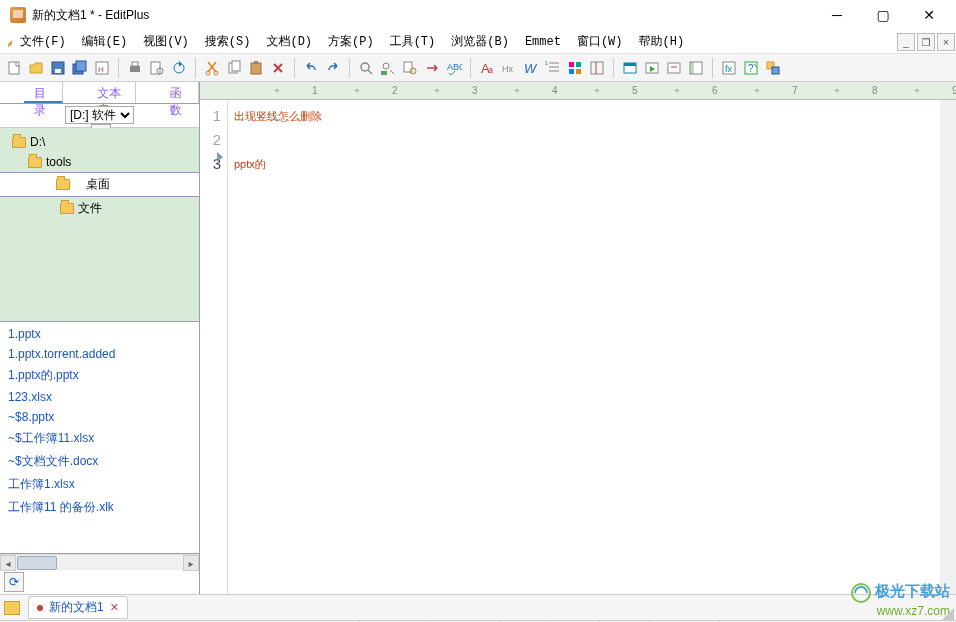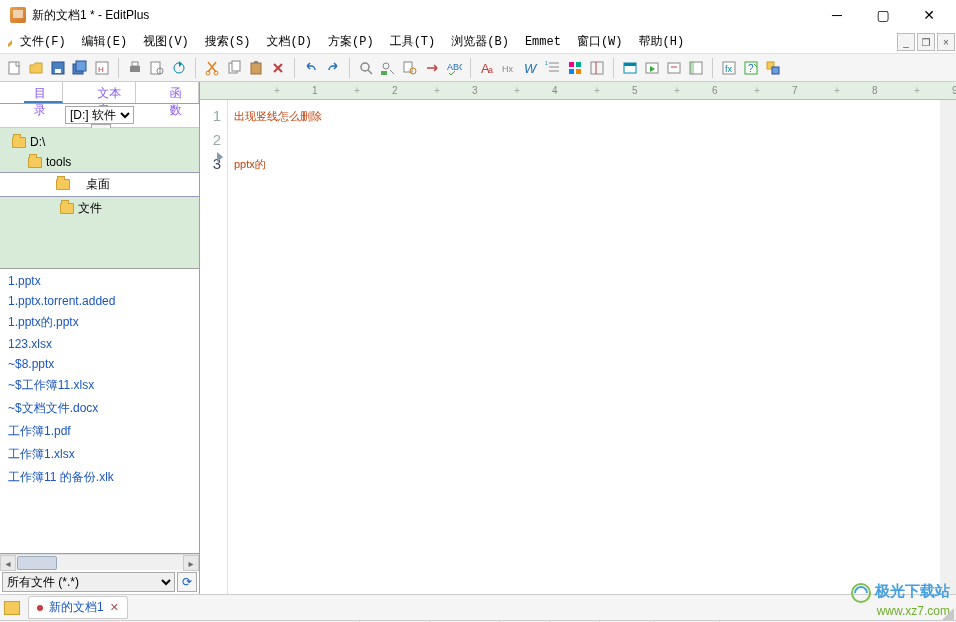--- a/index.html
+++ b/index.html
@@ -40,21 +40,21 @@
 
 
 .tree { flex:1 1 0; background:#d8ead8; overflow:auto; border-bottom:1px solid #a0a0a0; padding:4px 0; min-height:0; }
 .tree-item { display:flex; align-items:center; padding:3px 4px; font-size:12px; gap:4px; }
 .tree-item .indent { display:inline-block; }
 .folder-icon { width:14px; height:11px; background:#f5c95a; border:1px solid #caa030; border-radius:1px 1px 0 0; position:relative; }
 .folder-icon::before { content:""; position:absolute; top:-4px; left:0; width:6px; height:3px; background:#f5c95a; border:1px solid #caa030; border-bottom:none; }
 .tree-item.sel { background:#fff; border-top:1px solid #99b; border-bottom:1px solid #99b;gap:16px; }
 
 
-.files { height:285px; background:#fff; overflow:auto; border-bottom:1px solid #a0a0a0; padding:2px 6px; }
+.files { height:232px; background:#fff; overflow:auto; border-bottom:1px solid #a0a0a0; padding:2px 6px; }
 .files .file { font-size:12px; color:#1a56bd; padding:3px 2px; }
 .hscroll { height:16px; background:#f0f0f0; border-top:1px solid #ddd; display:flex; }
 .hscroll .arr { width:16px; height:16px; background:#e8e8e8; border:1px solid #ccc; display:flex; align-items:center; justify-content:center; font-size:10px; color:#666; }
 .hscroll .thumb { flex:none; width:40px; height:14px; margin:1px; background:#cfd8e4; border:1px solid #9ab; border-radius:2px; }
 .hscroll .track { flex:1; }
 
 
 .filter-row { height:24px; display:flex; align-items:center; padding:2px 2px; }
 .filter-row select { flex:1; height:20px; font-size:12px; border:1px solid #aaa; }
 .filter-row .refresh { width:20px; height:20px; margin-left:2px; border:1px solid #aaa; background:#f5f5f5; display:flex; align-items:center; justify-content:center; color:#1060c0; font-size:12px; }
@@ -365,32 +365,30 @@
         </div>
       </div>
     <div class="files" id="files">
         <div class="file">1.pptx</div>
         <div class="file">1.pptx.torrent.added</div>
         <div class="file">1.pptx的.pptx</div>
         <div class="file">123.xlsx</div>
         <div class="file">~$8.pptx</div>
         <div class="file">~$工作簿11.xlsx</div>
         <div class="file">~$文档文件.docx</div>
-        <div class="file">工作簿1.pdf</div>
         <div class="file">工作簿1.xlsx</div>
         <div class="file">工作簿11 的备份.xlk</div>
       </div>
     <div class="hscroll">
       <div class="arr">◂</div>
       <div class="thumb"></div>
       <div class="track"></div>
       <div class="arr">▸</div>
     </div>
     <div class="filter-row">
-      <select><option>所有文件 (*.*)</option></select>
       <div class="refresh">⟳</div>
     </div>
   </div>
 
   <div class="editor">
     <div class="ruler">
       <div class="col-markers" id="ruler">
           <span class="mark" style="left: 80px;">1</span>
           <span class="mark" style="left: 160px;">2</span>
           <span class="mark" style="left: 240px;">3</span>

